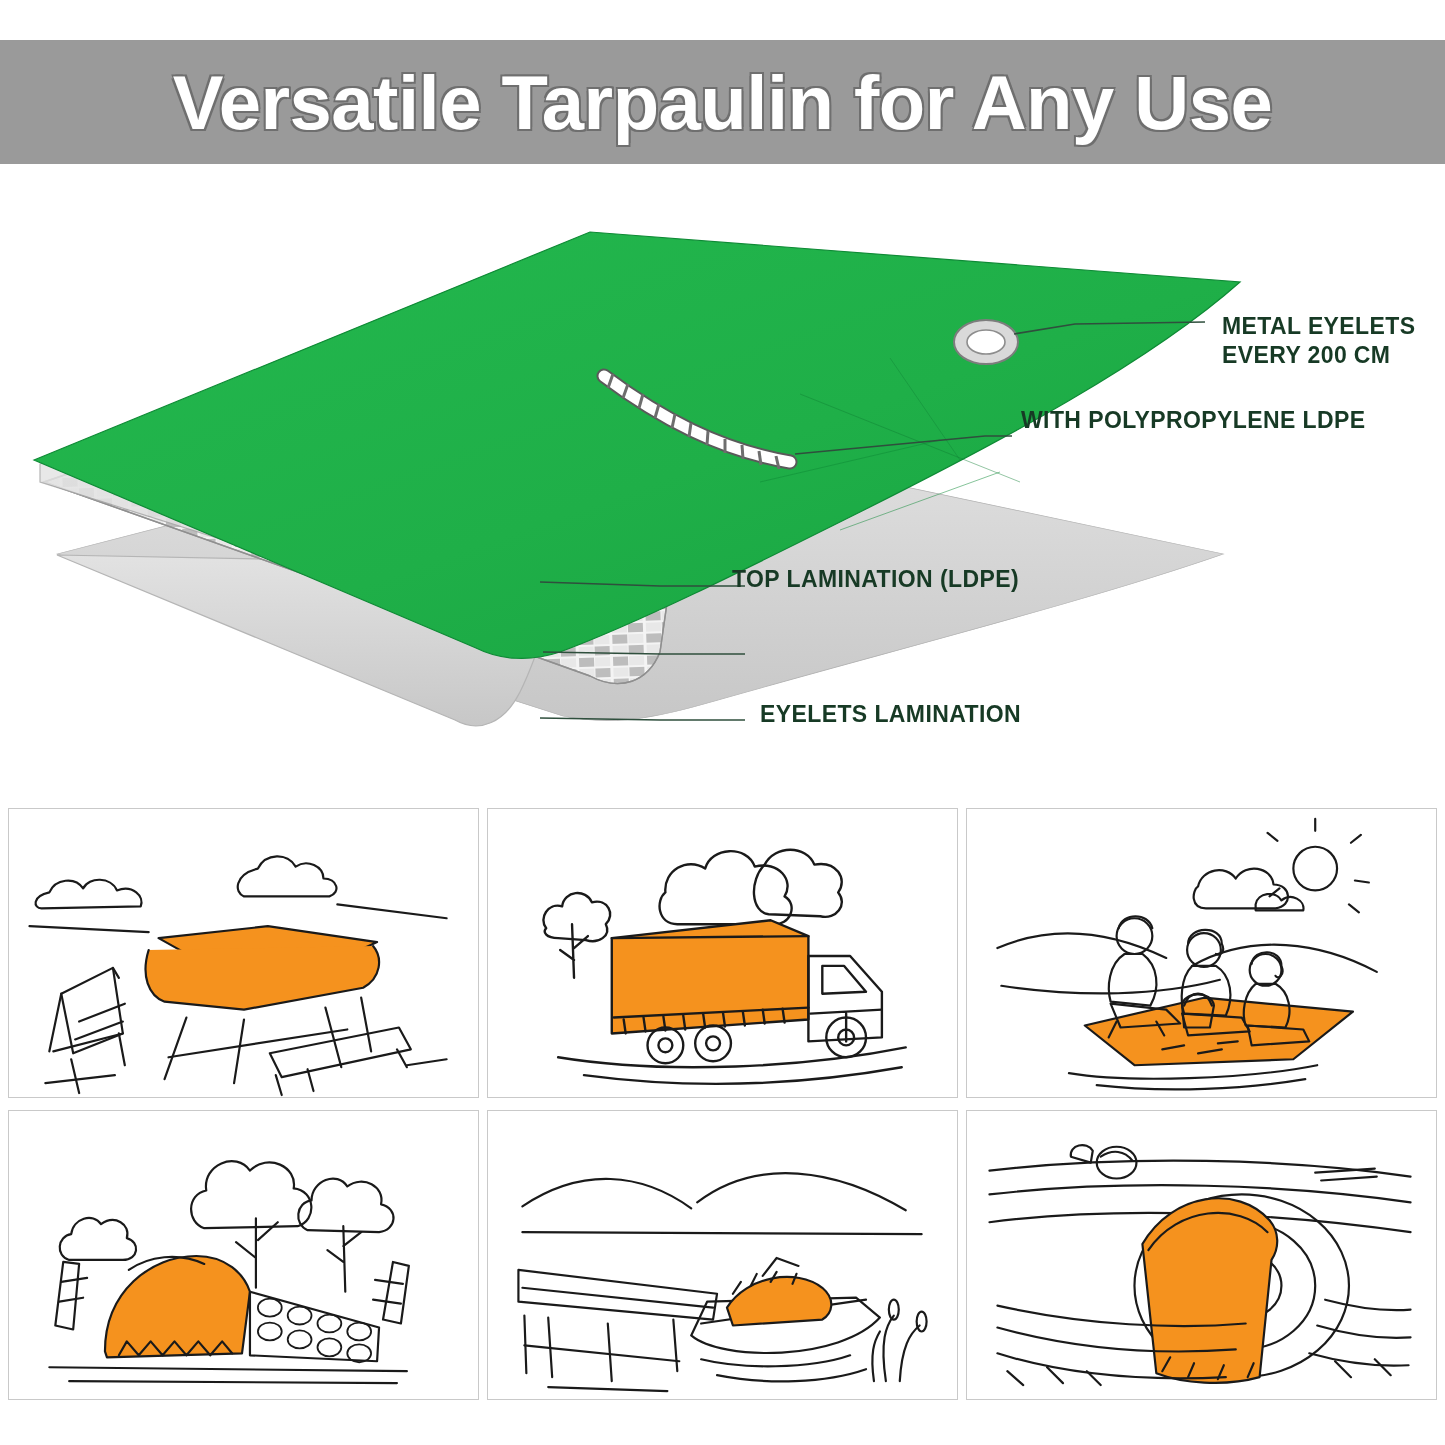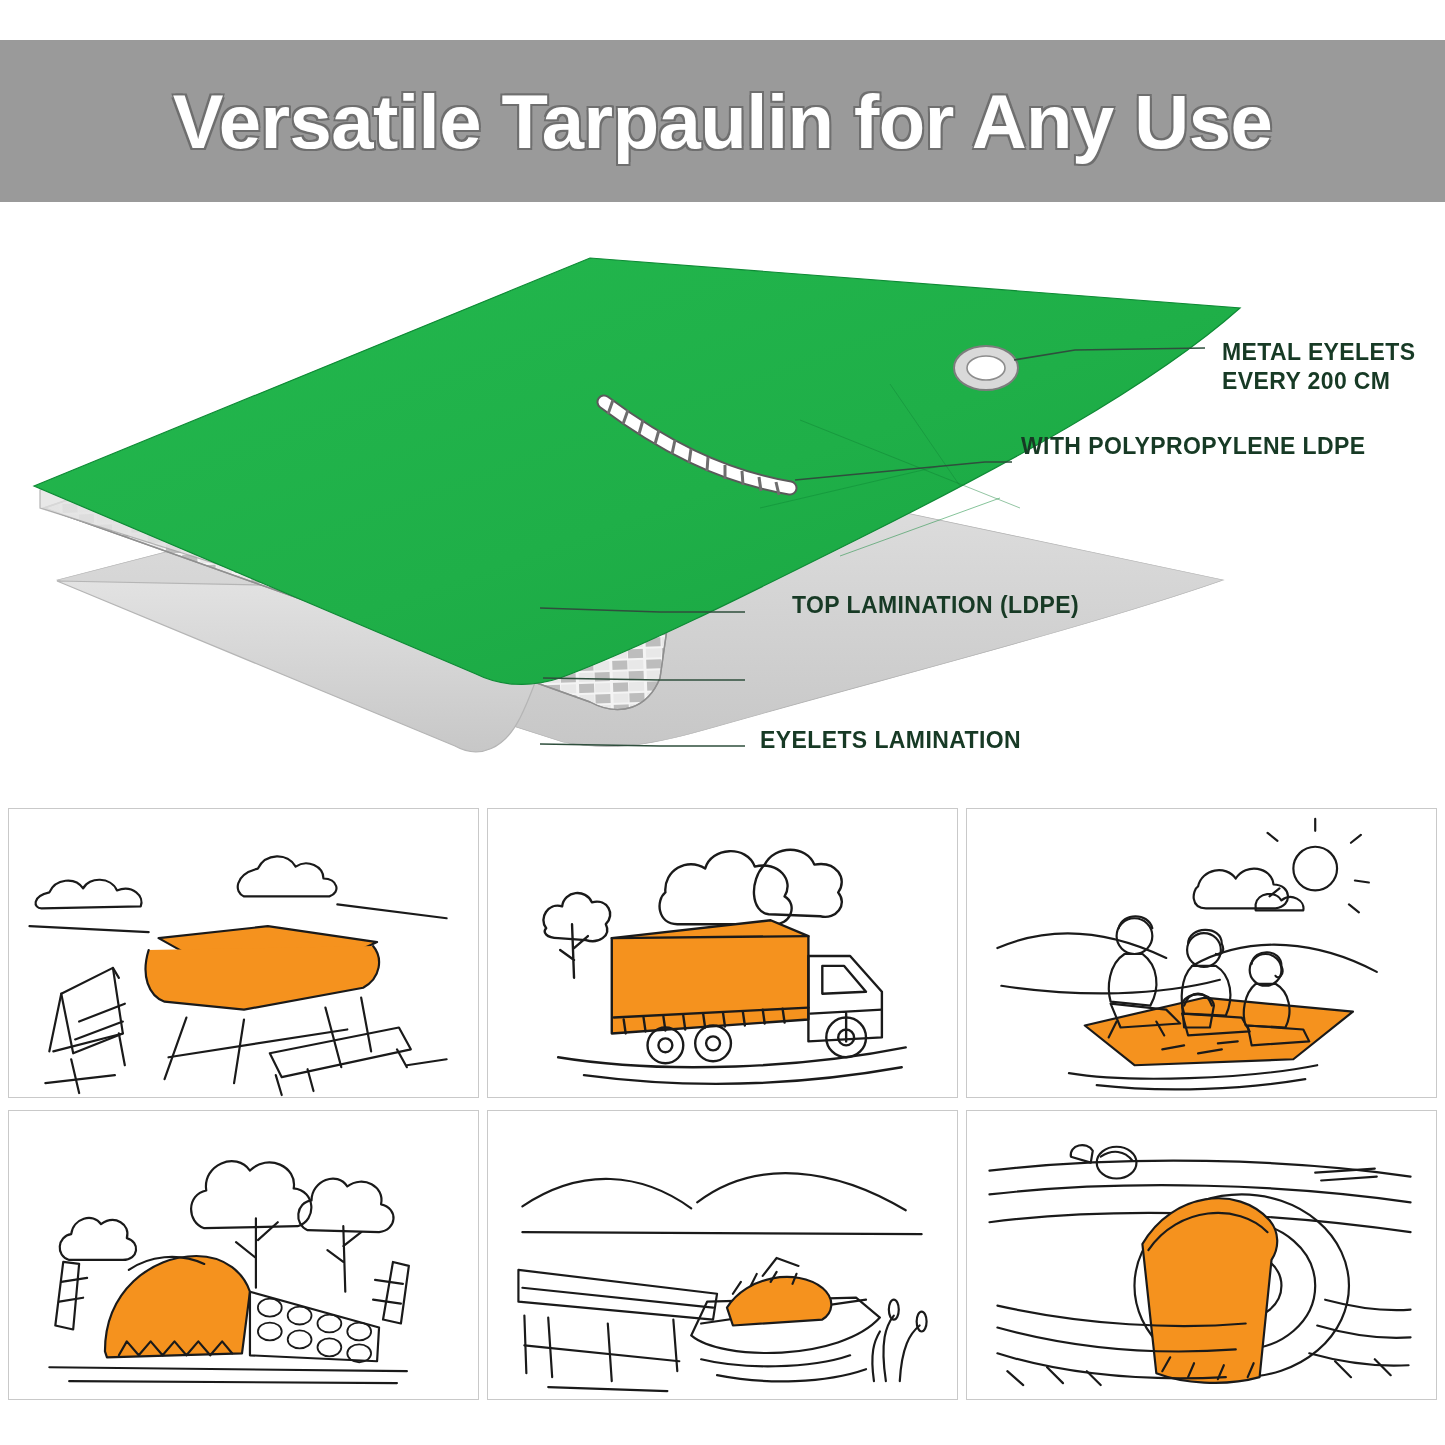--- a/index.html
+++ b/index.html
@@ -13,21 +13,21 @@
     font-family: "Liberation Sans", sans-serif;
     position: relative;
     overflow: hidden;
   }
 
   
   .banner {
     position: absolute;
     left: 0; top: 40px;
     width: 1445px;
-    height: 162px;
+    height: 124px;
     background: #9a9a9a;
     display: flex;
     align-items: center;
     justify-content: center;
   }
   .banner-title {
     color: #ffffff;
     font-size: 76px;
     font-weight: bold;
     letter-spacing: -0.5px;
@@ -38,36 +38,35 @@
       -2px  2px 0 #6f6f6f,
        2px  2px 0 #6f6f6f;
   }
 
   
   .diagram {
     position: absolute;
     left: 0; top: 182px;
     width: 1445px;
     height: 610px;
-    margin-top: 26px;
   }
   .diagram svg { display: block; }
 
   .callout-label {
     position: absolute;
     color: #173a25;
     font-size: 23px;
     font-weight: bold;
     letter-spacing: 0.4px;
     line-height: 1.28;
     white-space: nowrap;
   }
   .cl-eyelets  { left: 1222px; top: 130px; }
   .cl-edges    { left: 1021px; top: 224px; text-align: right; }
-  .cl-top      { left: 792px;  top: 383px; }
+  .cl-top      { left: 732px;  top: 383px; }
   .cl-woven    { left: 760px;  top: 451px; }
   .cl-bottom   { left: 760px;  top: 518px; }
 
   
   .grid {
     position: absolute;
     left: 8px; top: 808px;
     width: 1429px;
     display: grid;
     grid-template-columns: repeat(3, 471px);

